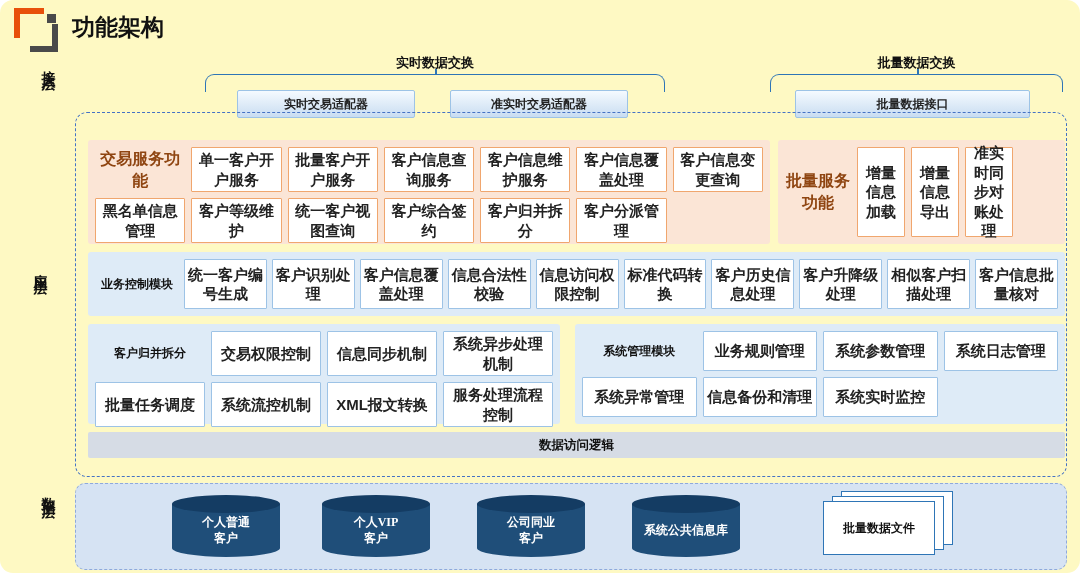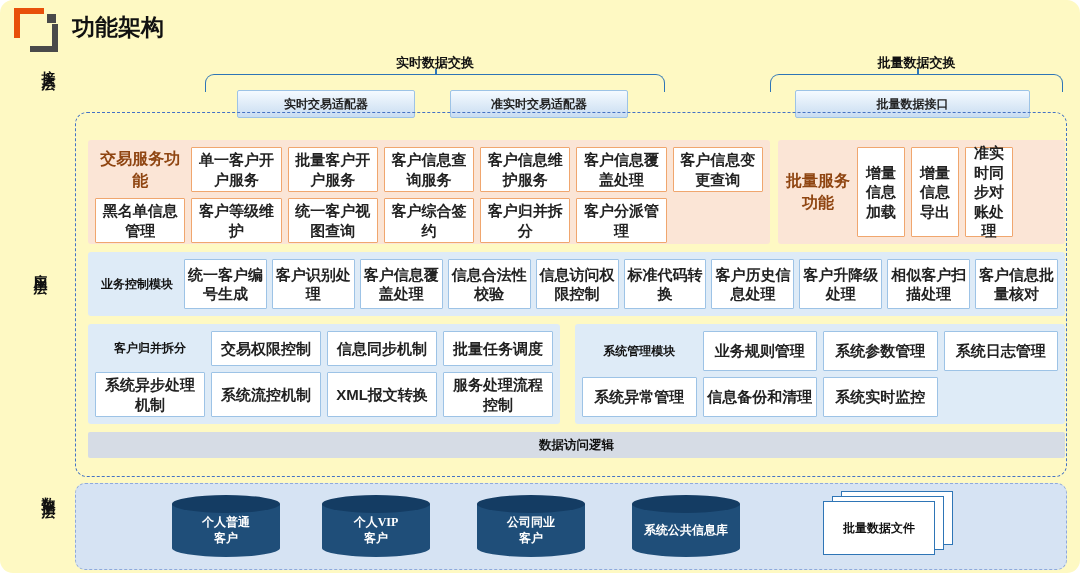--- a/index.html
+++ b/index.html
@@ -133,22 +133,22 @@
     <div class="bbox" style="flex:1;">客户历史信息处理</div>
     <div class="bbox" style="flex:1;">客户升降级处理</div>
     <div class="bbox" style="flex:1;">相似客户扫描处理</div>
     <div class="bbox" style="flex:1;">客户信息批量核对</div>
   </div>
 
   <div class="section sec-blue grid4" style="left:88px; top:324px; width:472px; height:100px;">
     <div class="blabel">客户归并拆分</div>
     <div class="bbox">交易权限控制</div>
     <div class="bbox">信息同步机制</div>
+    <div class="bbox">系统异步处理机制</div>
     <div class="bbox">批量任务调度</div>
-    <div class="bbox">系统异步处理机制</div>
     <div class="bbox">系统流控机制</div>
     <div class="bbox">XML报文转换</div>
     <div class="bbox">服务处理流程控制</div>
   </div>
 
   <div class="section sec-blue grid4" style="left:575px; top:324px; width:490px; height:100px;">
     <div class="blabel">系统管理模块</div>
     <div class="bbox">业务规则管理</div>
     <div class="bbox">系统参数管理</div>
     <div class="bbox">系统日志管理</div>

